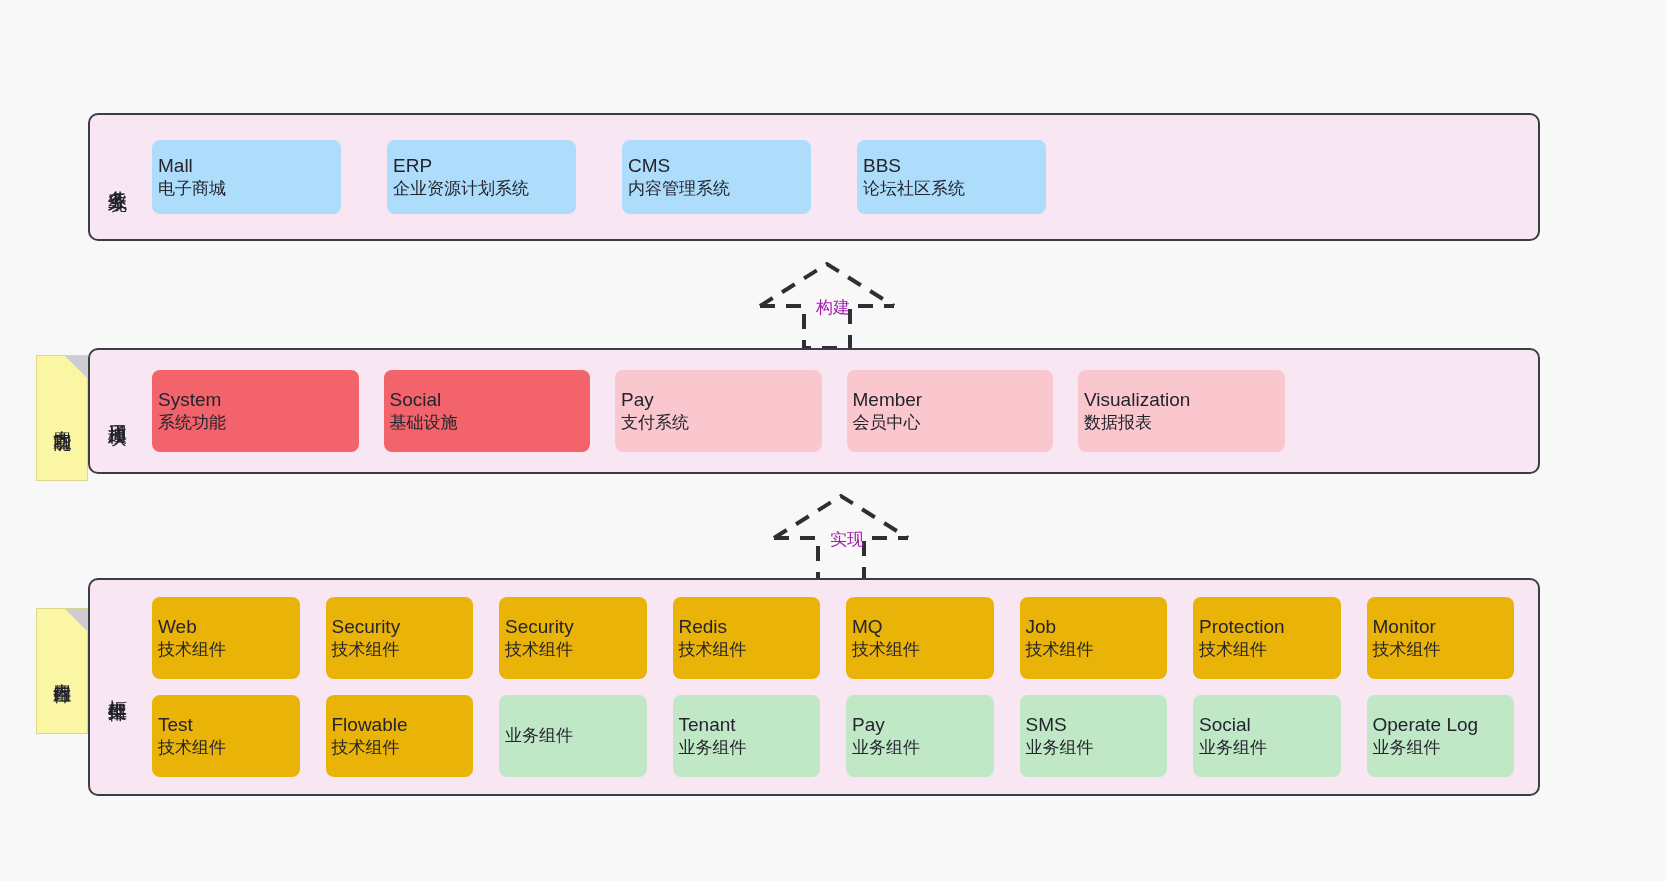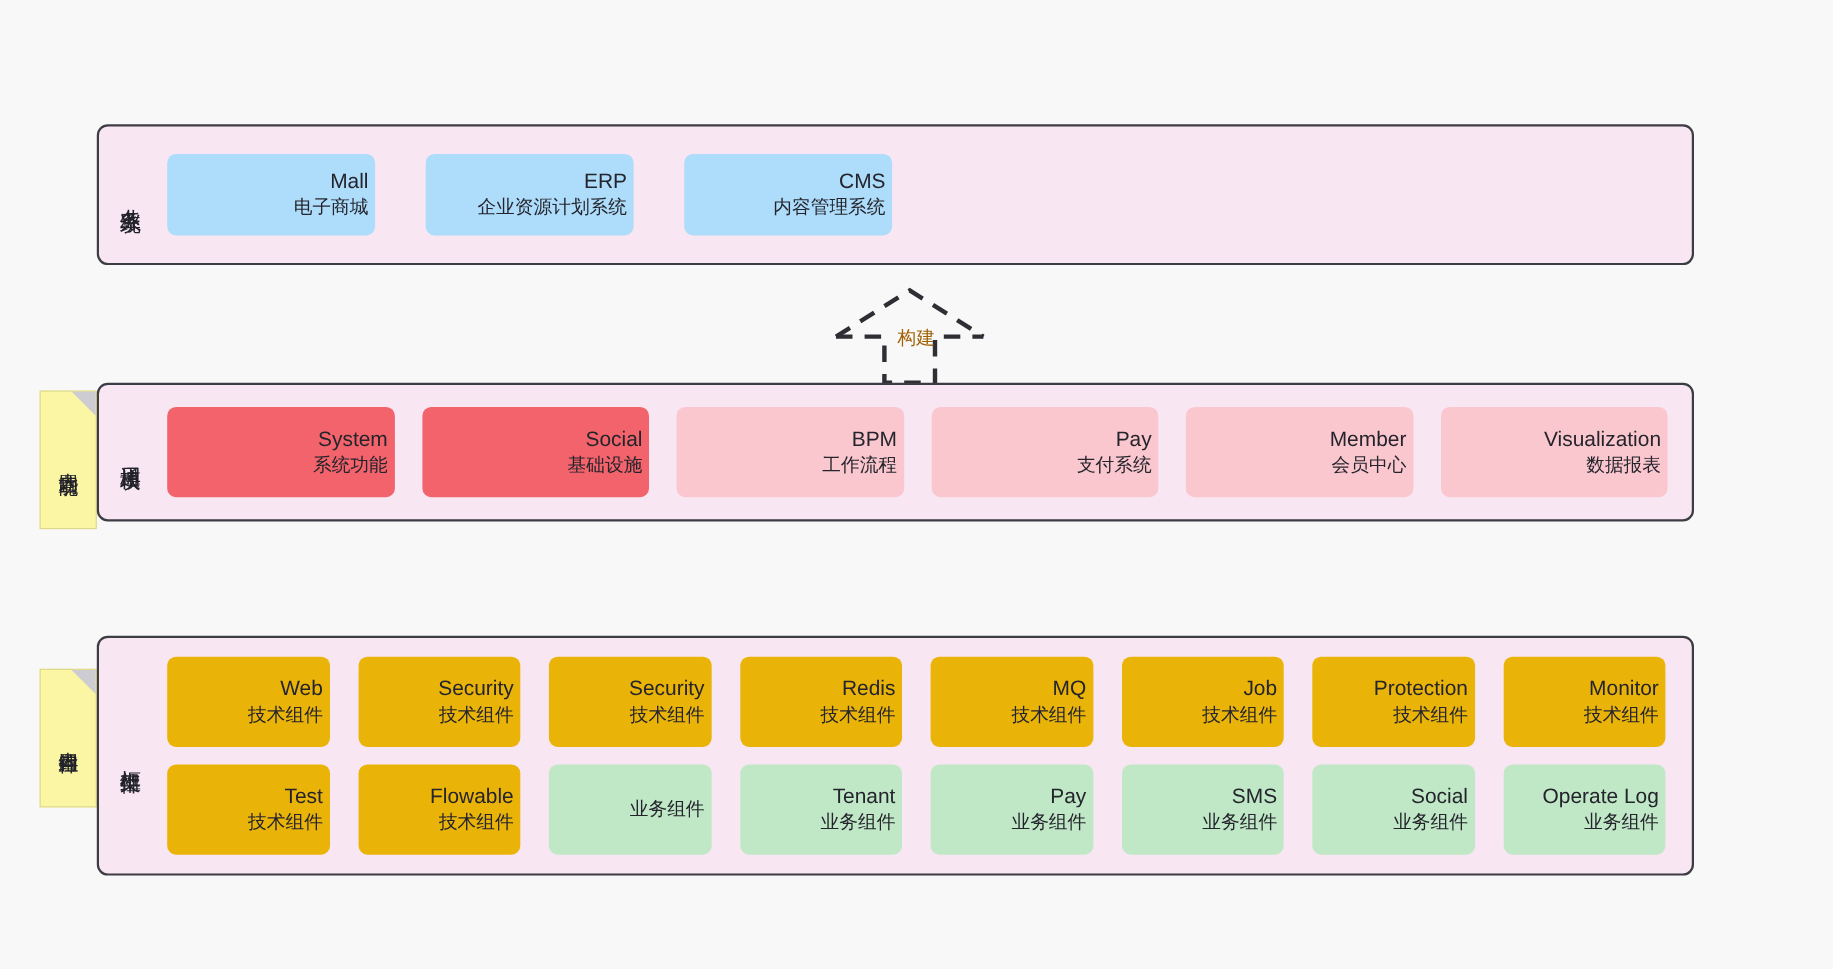--- a/index.html
+++ b/index.html
@@ -40,21 +40,21 @@
     display: grid;
     align-items: center;
     padding: 0 18px 0 0;
   }
 
   
   .node {
     border-radius: 8px;
     display: flex;
     flex-direction: column;
-    align-items: flex-end;
+    align-items: flex-start;
     justify-content: center;
     text-align: center;
     color: #24242c;
     line-height: 1.3;
     padding: 4px 6px;
   }
   .node .t1 { font-size: 19px; }
   .node .t2 { font-size: 17px; }
 
   .blue       { background: #aedcfb; }
@@ -123,21 +123,21 @@
   }
   #note-functions  { left: 36px; top: 355px; height: 126px; }
   #note-components { left: 36px; top: 608px; height: 126px; }
 
   
   .arrow { position: absolute; }
   .arrow svg { display: block; overflow: visible; }
   .arrow-label {
     position: absolute;
     font-size: 17px;
-    color: #a16207;
+    color: #a21caf;
     background: transparent;
     white-space: nowrap;
   }
   #arrow-build    { left: 752px; top: 258px; }
   #arrow-build .arrow-label    { left: 64px; top: 38px; }
   #arrow-implement{ left: 766px; top: 490px; }
   #arrow-implement .arrow-label{ left: 64px; top: 38px; }
 </style>
 </head>
 <body>
@@ -161,20 +161,24 @@
         <span class="t2">电子商城</span>
       </div>
       <div class="node blue">
         <span class="t1">ERP</span>
         <span class="t2">企业资源计划系统</span>
       </div>
       <div class="node blue">
         <span class="t1">CMS</span>
         <span class="t2">内容管理系统</span>
       </div>
+      <div class="node blue">
+        <span class="t1">BBS</span>
+        <span class="t2">论坛社区系统</span>
+      </div>
 
     </div>
   </div>
 
   <div class="arrow" id="arrow-build">
     <svg width="150" height="92" viewBox="0 0 150 92">
       <path d="M 8 48 L 75 6 L 142 48" fill="none" stroke="#2e2e34" stroke-width="4" stroke-dasharray="15 11" stroke-linecap="butt"></path>
       <path d="M 8 48 L 52 48 L 52 90 L 98 90 L 98 48 L 142 48" fill="none" stroke="#2e2e34" stroke-width="4" stroke-dasharray="15 11" stroke-linecap="butt"></path>
     </svg>
     <span class="arrow-label">构建</span>
@@ -186,39 +190,42 @@
 
       <div class="node red-strong">
         <span class="t1">System</span>
         <span class="t2">系统功能</span>
       </div>
       <div class="node red-strong">
         <span class="t1">Social</span>
         <span class="t2">基础设施</span>
       </div>
       <div class="node red-light">
-        <span class="t1">BPM</span>
-        <span class="t2">工作流程</span>
-      </div>
-      <div class="node red-light">
         <span class="t1">Pay</span>
         <span class="t2">支付系统</span>
       </div>
       <div class="node red-light">
         <span class="t1">Member</span>
         <span class="t2">会员中心</span>
       </div>
       <div class="node red-light">
         <span class="t1">Visualization</span>
         <span class="t2">数据报表</span>
       </div>
 
     </div>
   </div>
 
+  <div class="arrow" id="arrow-implement">
+    <svg width="150" height="92" viewBox="0 0 150 92">
+      <path d="M 8 48 L 75 6 L 142 48" fill="none" stroke="#2e2e34" stroke-width="4" stroke-dasharray="15 11" stroke-linecap="butt"></path>
+      <path d="M 8 48 L 52 48 L 52 90 L 98 90 L 98 48 L 142 48" fill="none" stroke="#2e2e34" stroke-width="4" stroke-dasharray="15 11" stroke-linecap="butt"></path>
+    </svg>
+    <span class="arrow-label">实现</span>
+  </div>
 
   <div class="layer" id="layer-framework">
     <div class="layer-title">框架组件</div>
     <div class="layer-body">
 
       <div class="node green-strong">
         <span class="t1">Web</span>
         <span class="t2">技术组件</span>
       </div>
       <div class="node green-strong">

